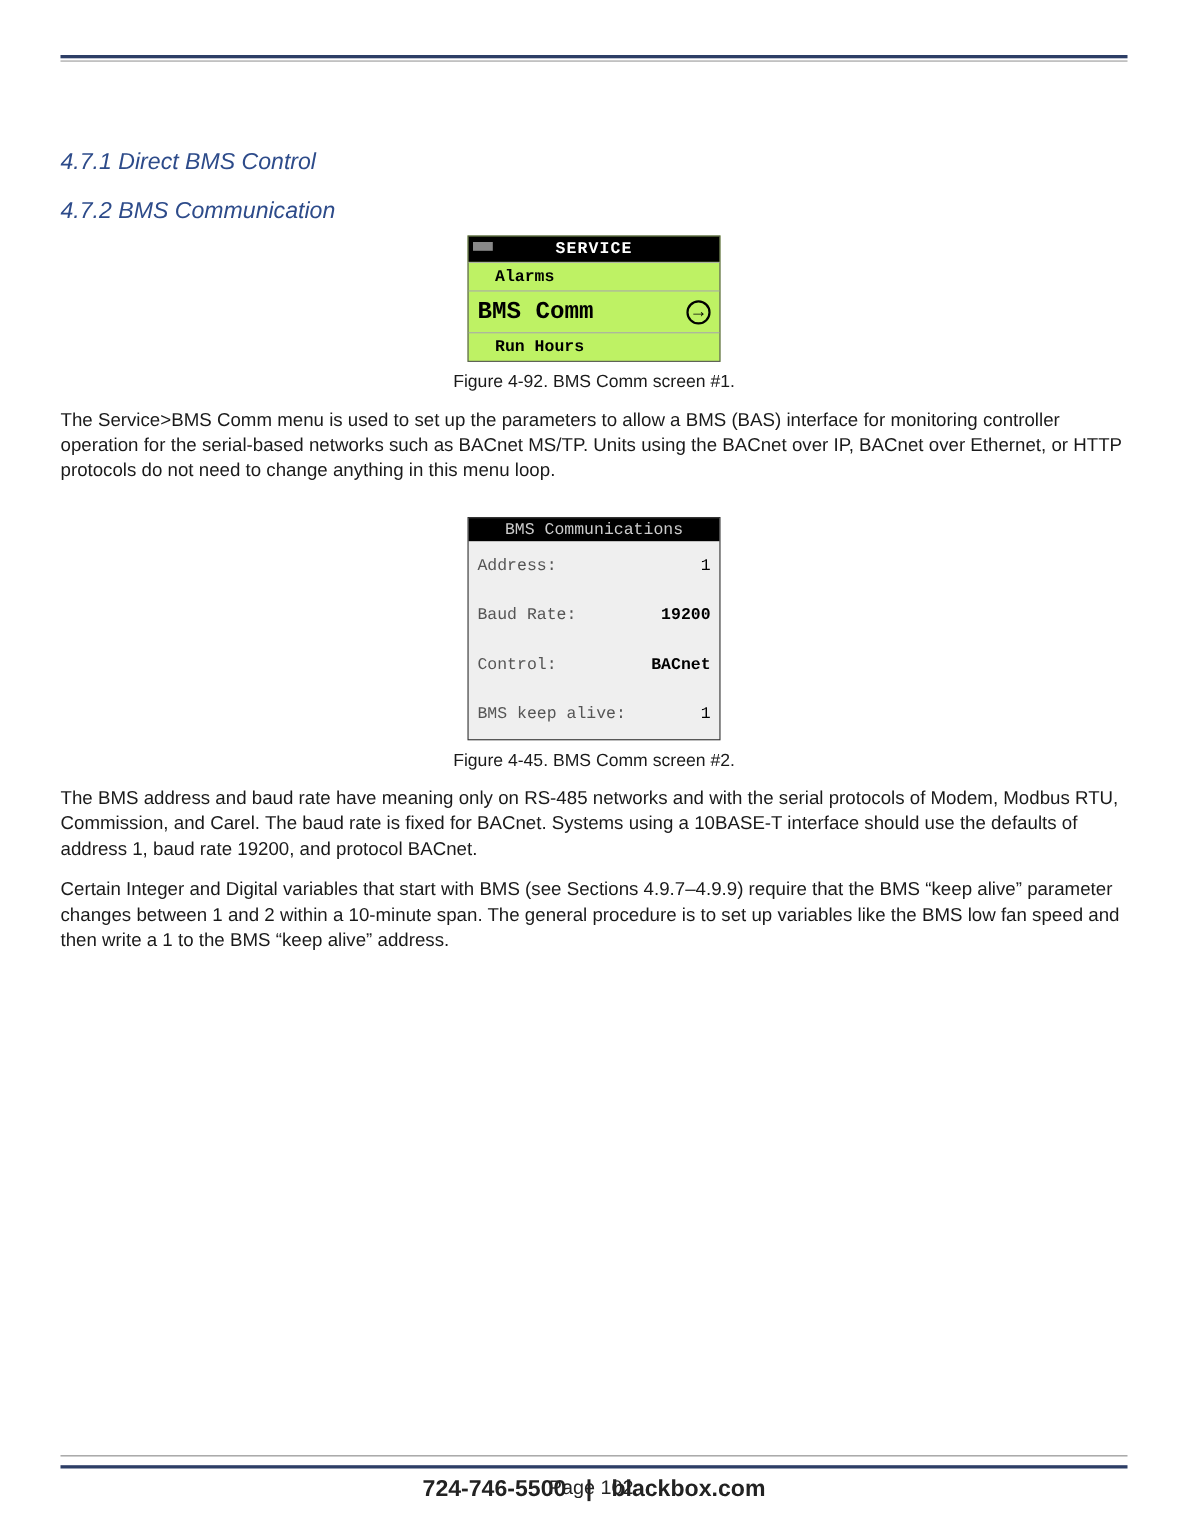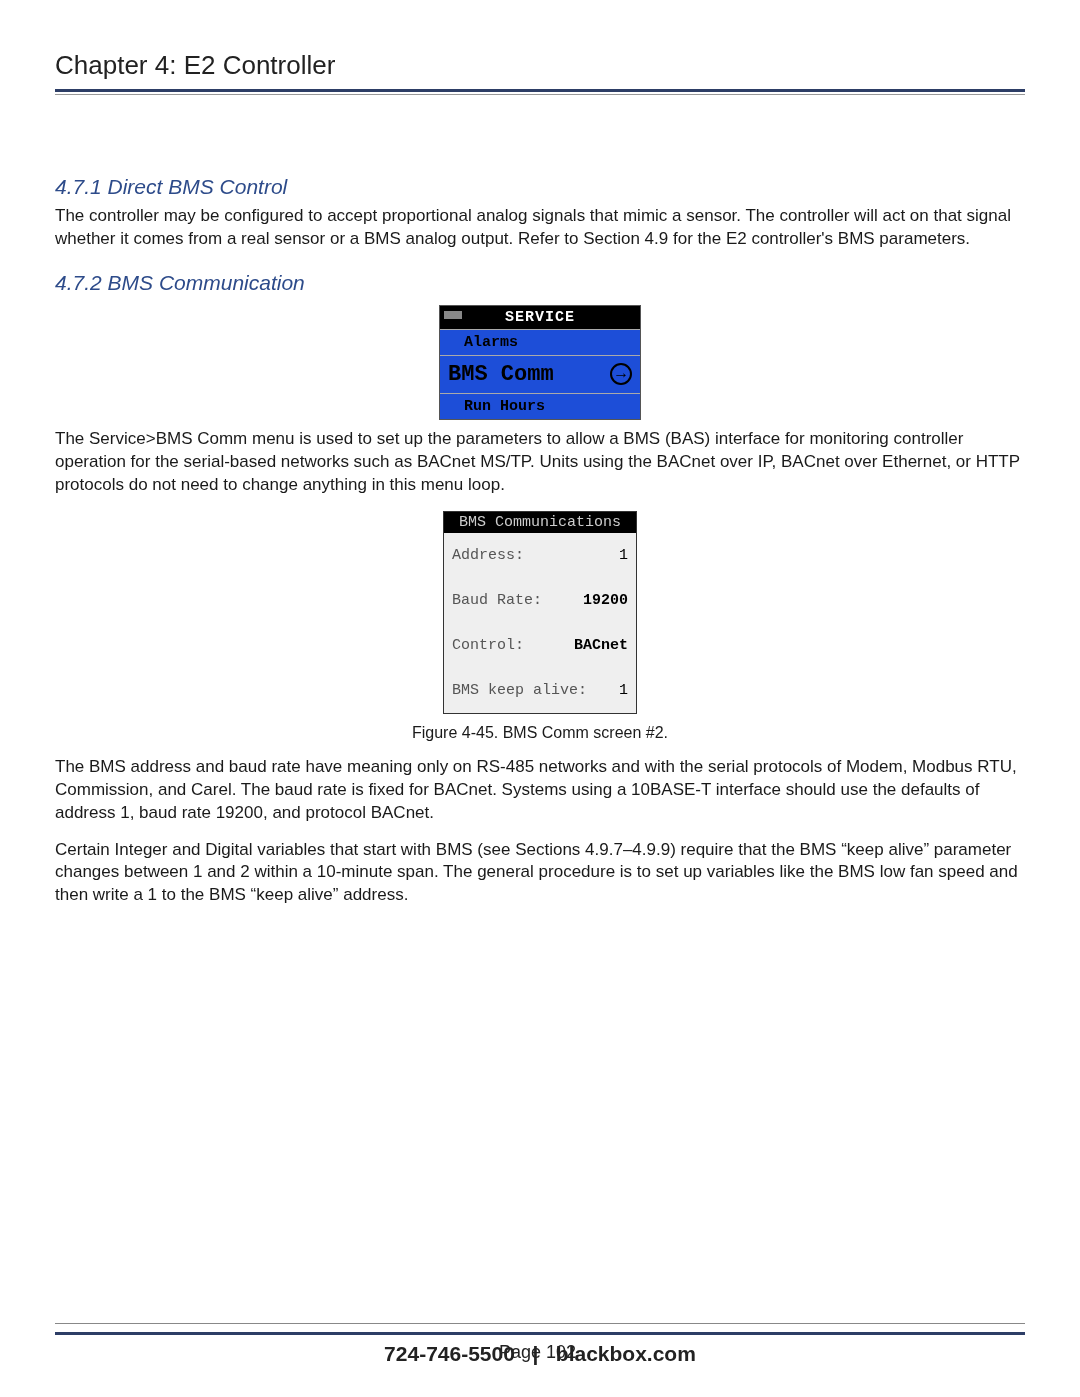--- a/index.html
+++ b/index.html
@@ -51,24 +51,24 @@
   .figure-caption {
     text-align: center;
     font-size: 16px;
     margin: 10px 0 14px 0;
     color: #1a1a1a;
   }
 
   
   .lcd1 {
     display: inline-block;
-    width: 202px;
+    width: 230px;
     border: 1px solid #555;
     font-family: "Courier New", monospace;
-    background: #1d4ed8;
+    background: #bef264;
     text-align: left;
   }
   .lcd1-header {
     background: #000;
     color: #fff;
     font-size: 15px;
     letter-spacing: 1px;
     text-align: center;
     padding: 3px 0;
     font-weight: bold;
@@ -101,26 +101,27 @@
     border-radius: 50%;
     align-items: center;
     justify-content: center;
     font-size: 16px;
     font-weight: bold;
   }
 
   
   .lcd2 {
     display: inline-block;
-    width: 194px;
+    width: 230px;
     border: 1px solid #333;
     font-family: "Courier New", monospace;
     background: #efefef;
     text-align: left;
     font-size: 15px;
+    margin-top: 16px;
   }
   .lcd2-header {
     background: #000;
     color: #ccc;
     text-align: center;
     padding: 2px 0;
     font-size: 15px;
   }
   .lcd2-row {
     display: flex;
@@ -161,40 +162,39 @@
     left: 50%;
     transform: translateX(-50%);
     white-space: nowrap;
   }
 </style>
 </head>
 <body>
 
 <div class="page">
 
-  <div class="chapter-title">Chapter 4: E2 Controller</div>
   <div class="rule1"></div>
   <div class="rule2"></div>
 
   <div class="section-heading">4.7.1 Direct BMS Control</div>
-  <p class="para">The controller may be configured to accept proportional analog signals that mimic a sensor. The controller will act on that signal whether it comes from a real sensor or a BMS analog output. Refer to Section 4.9 for the E2 controller's BMS parameters.</p>
 
   <div class="section-heading">4.7.2 BMS Communication</div>
 
   <div class="figure-wrap">
     <div class="lcd1">
       <div class="lcd1-header">SERVICE</div>
       <div class="lcd1-row">Alarms</div>
       <div class="lcd1-row big">
         <span>BMS Comm</span>
         <span class="arrow-circle">→</span>
       </div>
       <div class="lcd1-row">Run Hours</div>
     </div>
   </div>
+  <div class="figure-caption">Figure 4-92. BMS Comm screen #1.</div>
 
   <p class="para">The Service&gt;BMS Comm menu is used to set up the parameters to allow a BMS (BAS) interface for monitoring controller operation for the serial-based networks such as BACnet MS/TP. Units using the BACnet over IP, BACnet over Ethernet, or HTTP protocols do not need to change anything in this menu loop.</p>
 
   <div class="figure-wrap">
     <div class="lcd2">
       <div class="lcd2-header">BMS Communications</div>
       <div class="lcd2-row plain">
         <span>Address:</span>
         <span class="val">1</span>
       </div>

